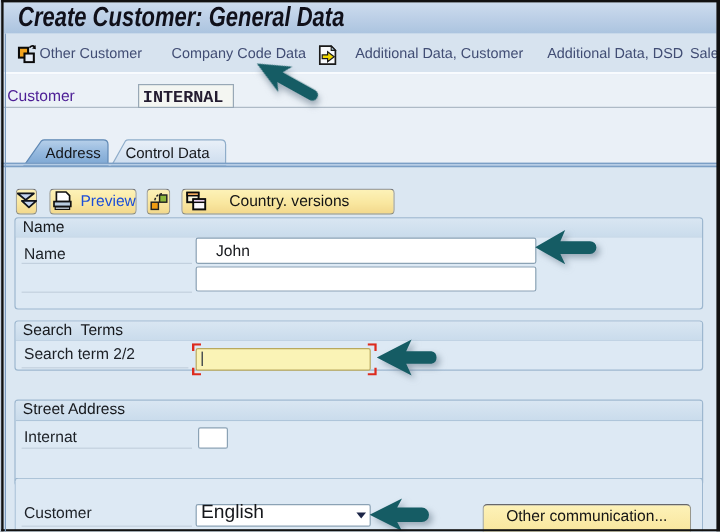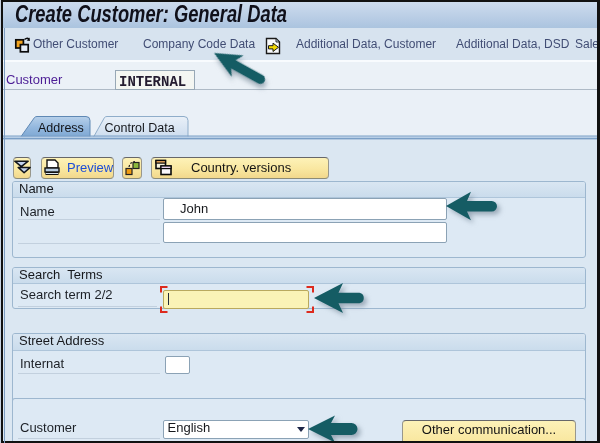--- a/index.html
+++ b/index.html
@@ -157,21 +157,21 @@
     </div>
   <div class="lbl" style="left:7px;top:22px;">Internat</div>
   <div class="rowline" style="left:5px;width:142px;top:39px;"></div>
 </div>
 <div class="abs wfld" style="left:165px;top:355.5px;width:25px;height:18.5px;"></div>
 
 <div class="abs gbox" style="top:398px;height:45px;border-bottom:none;border-radius:3px 3px 0 0;">
   <div class="lbl" style="left:7px;top:21px;">Customer</div>
   <div class="rowline" style="left:5px;width:142px;top:38.5px;"></div>
 </div>
-<div class="abs wfld" style="left:163px;top:420px;width:146px;height:19px;line-height:14px;padding-left:3.5px;font-size:13px;">English</div>
+<div class="abs wfld" style="left:163px;top:420px;width:146px;height:19px;line-height:14px;padding-left:3.5px;font-size:16px;">English</div>
 <div class="abs" style="left:297px;top:426.5px;width:0;height:0;border-left:4.5px solid transparent;border-right:4.5px solid transparent;border-top:5.5px solid #1c2547;"></div>
 <div class="abs ybtn" style="left:402px;top:420px;width:174px;height:38px;text-align:center;line-height:18px;">Other communication...</div>
 
 <svg class="abs arr" style="left:213.5px;top:39px;transform:rotate(29deg);transform-origin:0px 14px;" width="58" height="28" viewBox="0 0 62 30" preserveAspectRatio="none">
   <path d="M0 15 L29 2 L24 10.5 H57 a5 5 0 0 1 0 10 H24 L29 28 Z" fill="#155c64"></path>
 </svg>
 <svg class="abs arr" style="left:446px;top:191px;" width="56" height="30" viewBox="0 0 56 30">
   <path d="M0 15 L25 0.7 L21 10 H45.7 a5.3 5.3 0 0 1 0 10.6 H21 L25 29.3 Z" fill="#155c64"></path>
 </svg>
 <svg class="abs arr" style="left:314px;top:281.5px;" width="56" height="32" viewBox="0 0 56 32">

